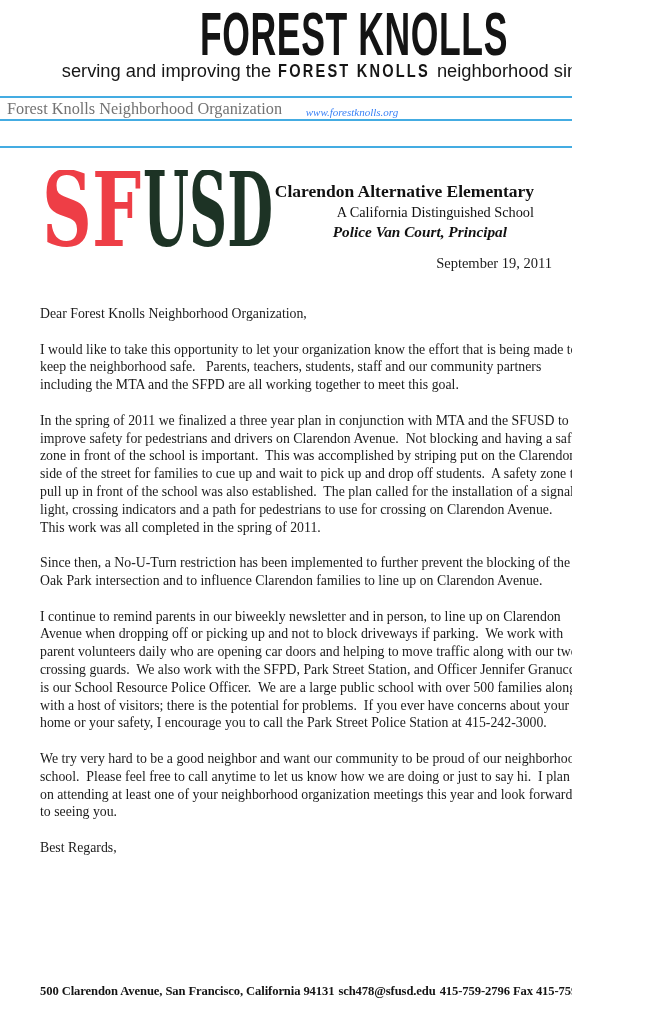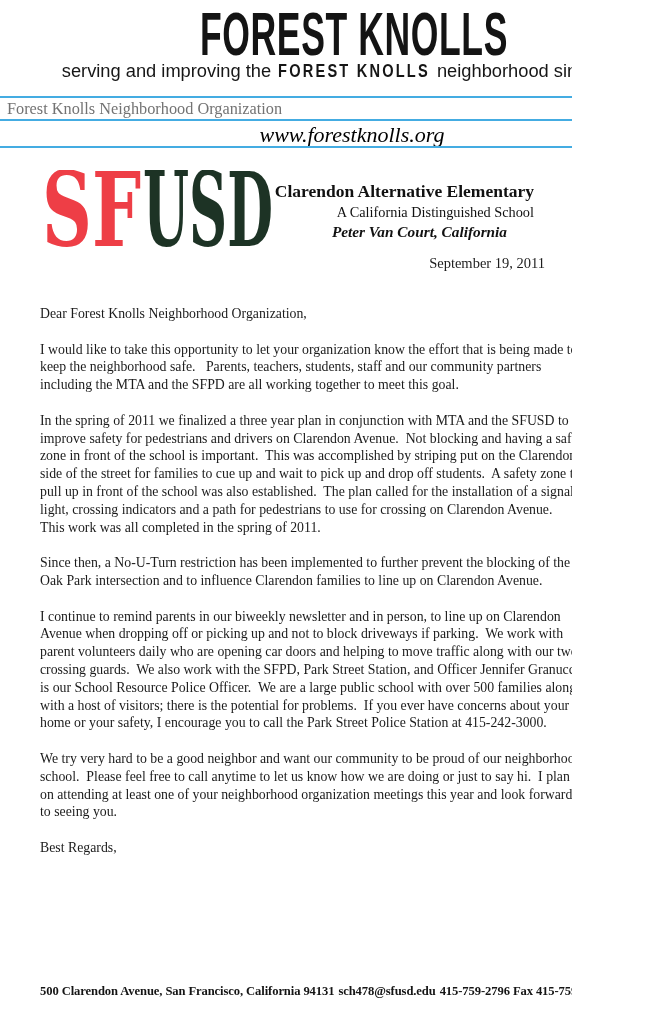--- a/index.html
+++ b/index.html
@@ -29,34 +29,34 @@
   .rule-1 { top: 96px; }
   .rule-2 { top: 119px; }
   .rule-3 { top: 146px; }
   .org-row {
     position: absolute; left: 7px; top: 99px; width: 649px;
     display: flex; justify-content: space-between;
     font-size: 16.3px; color: #737373; white-space: nowrap;
   }
   .org-row .issue { padding-right: 1px; }
   .url-row {
-    position: absolute; left: 46px; top: 122px; width: 612px; text-align: center;
-    font-style: italic; font-size: 22px; color: #000000;
+    position: absolute; left: 46px; top: 106px; width: 612px; text-align: center;
+    font-style: italic; font-size: 11px; color: #3b82f6;
   }
 
   
   .logo { position: absolute; left: 40px; top: 170px; width: 240px; height: 80px; }
   .logo text { font-family: "DejaVu Serif", serif; font-weight: bold; font-size: 102px; }
   .school { position: absolute; top: 181px; right: 38px; text-align: right; color: #111; white-space: nowrap; margin-left: 30px; }
   .school .l1 { font-weight: bold; font-size: 17.5px; }
   .school .l2 { font-size: 14.3px; margin-top: 2px; }
   .school .l3 { font-weight: bold; font-style: italic; font-size: 15.3px; margin-top: 2px; padding-right: 27px; }
 
   
-  .date-line { position: absolute; top: 255px; right: 27px; font-size: 14.5px; color: #1d1d1d; }
+  .date-line { position: absolute; top: 255px; right: 20px; font-size: 14.5px; color: #1d1d1d; }
   .letter {
     position: absolute; left: 40px; top: 305px; width: 615px;
     font-size: 13.8px; line-height: 17.8px; color: #1b1b1b;
   }
   .letter p { margin: 0 0 17.8px 0; white-space: pre; }
 
   
   .page-footer {
     position: absolute; left: 40px; top: 984px; width: 610px;
     display: flex; gap: 4px; white-space: nowrap;
@@ -94,21 +94,21 @@
   <div class="rule rule-3" style="background: rgb(68, 172, 226);"></div>
 
   <svg class="logo" viewBox="0 0 240 80" width="240" height="80">
     <text x="2" y="76" textLength="99" lengthAdjust="spacingAndGlyphs" style="fill: rgb(238, 62, 70);">SF</text>
     <text x="103" y="76" textLength="130" lengthAdjust="spacingAndGlyphs" style="fill: rgb(29, 51, 37);">USD</text>
   </svg>
 
   <div class="school">
     <div class="l1">Clarendon Alternative Elementary</div>
     <div class="l2">A California Distinguished School</div>
-    <div class="l3">Peter Van Court, California</div>
+    <div class="l3">Police Van Court, Principal</div>
   </div>
 
   <div class="date-line">September 19, 2011</div>
 
   <div class="letter">
     <p>Dear Forest Knolls Neighborhood Organization,</p>
     <p>I would like to take this opportunity to let your organization know the effort that is being made to
 keep the neighborhood safe.   Parents, teachers, students, staff and our community partners
 including the MTA and the SFPD are all working together to meet this goal.</p>
     <p>In the spring of 2011 we finalized a three year plan in conjunction with MTA and the SFUSD to

